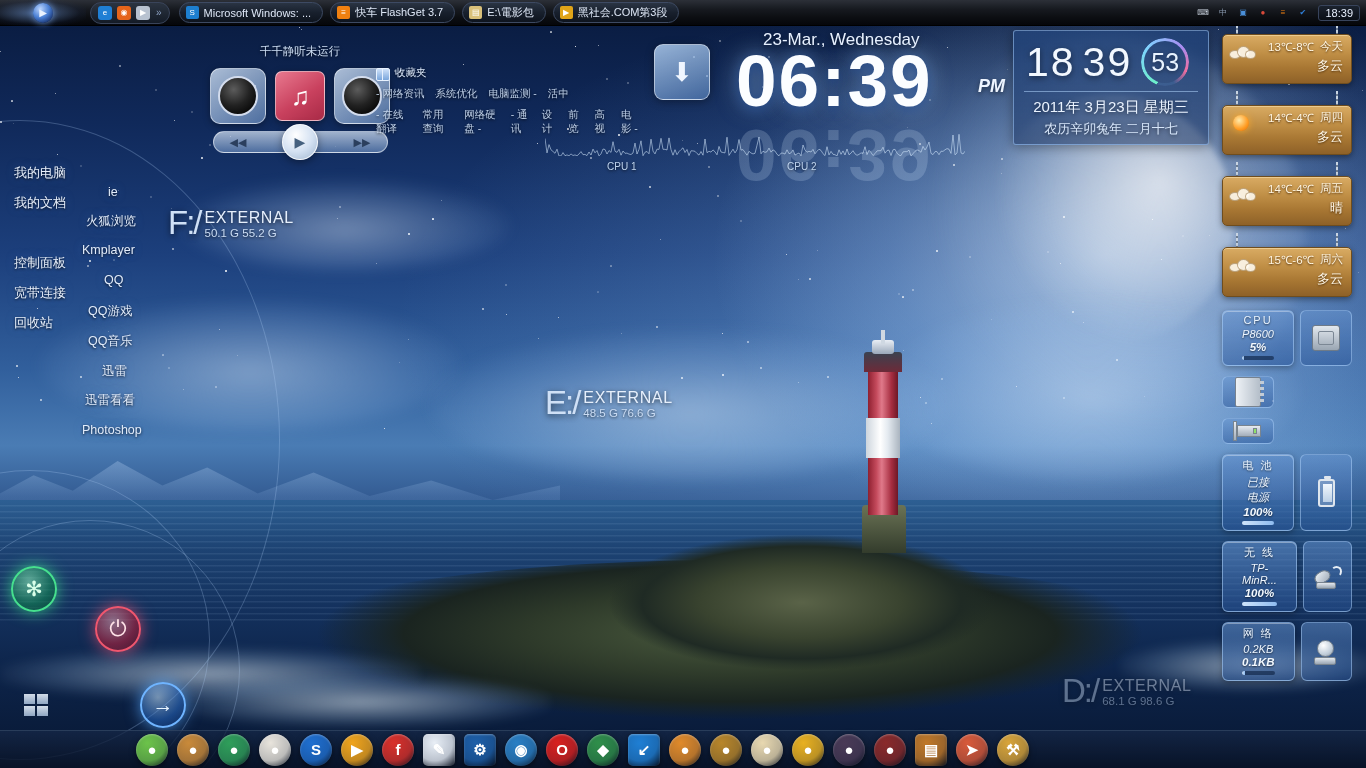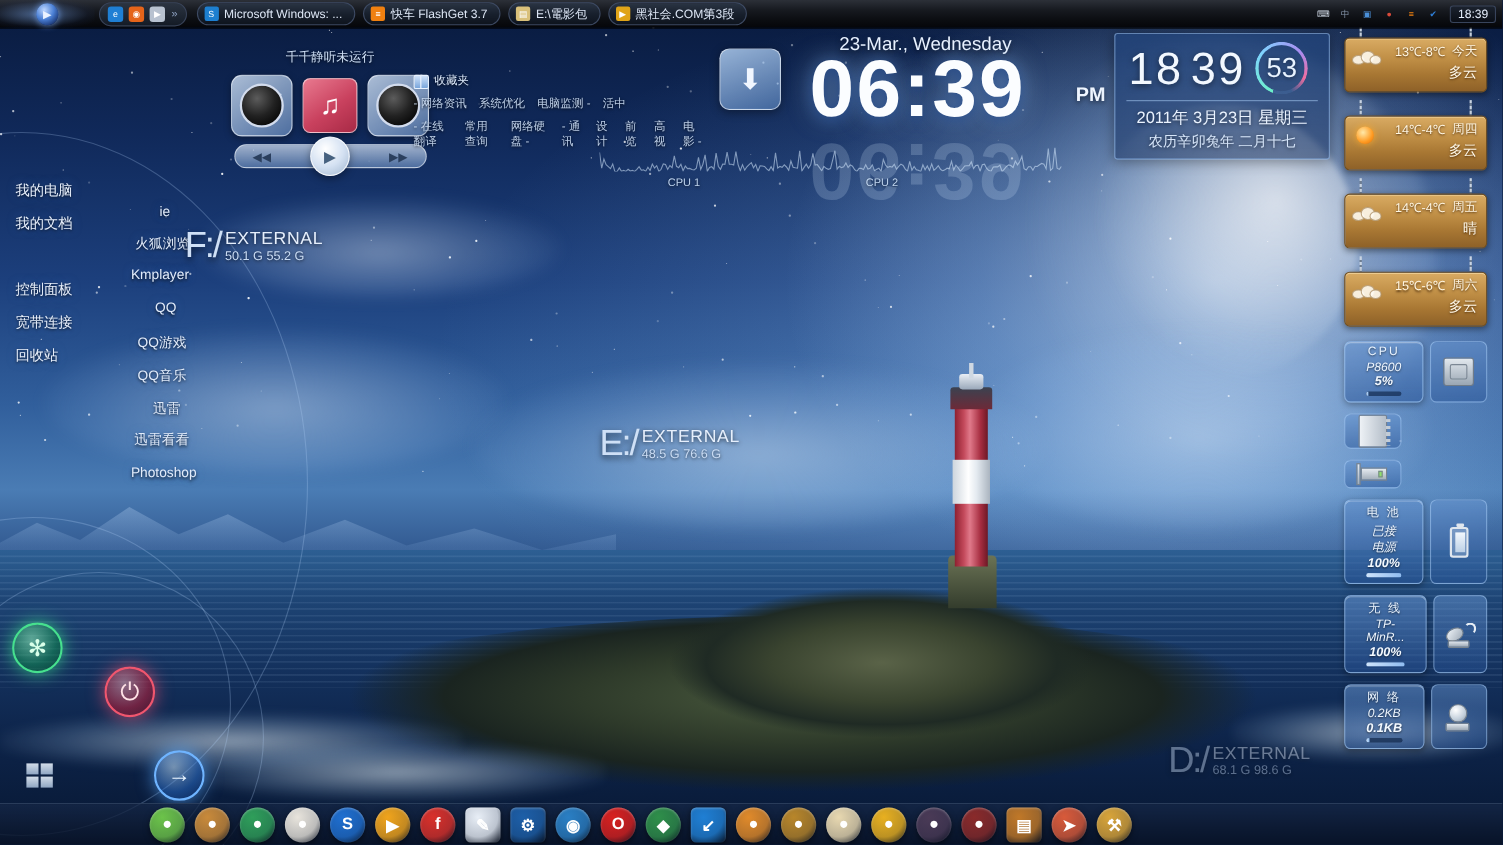--- a/index.html
+++ b/index.html
@@ -129,21 +129,21 @@
 
   
   .dk-label {
     position:absolute; color:#e8f0fc; font-size:13px;
     text-shadow:0 1px 3px rgba(0,0,0,.85), 0 0 9px rgba(60,110,190,.65);
     white-space:nowrap; z-index:20;
   }
   .launch-label {
     position:absolute; color:#e2ecfb; font-size:12.5px;
     text-shadow:0 1px 3px rgba(0,0,0,.8), 0 0 8px rgba(70,120,200,.6);
-    white-space:nowrap; z-index:20;margin-left:37px;
+    white-space:nowrap; z-index:20;
   }
   .arc {
     position:absolute; border:1px solid rgba(180,212,250,.26);
     border-radius:50%; z-index:10;
   }
 
   
   #music { position:absolute; left:185px; top:42px; width:230px; z-index:30; }
   .mp-title {
     text-align:center; font-style:italic; font-weight:bold; font-size:19px;
@@ -217,21 +217,21 @@
     position:absolute; left:115px; top:0; font-size:17px; color:#e9f2ff;
     text-shadow:0 2px 5px rgba(0,0,0,.55); white-space:nowrap;
   }
   .bc-time {
     position:absolute; left:88px; top:16px; font-size:73px; font-weight:bold;
     color:#fbfdff; letter-spacing:2px; line-height:.96;
     text-shadow:0 3px 12px rgba(30,70,140,.85), 0 0 22px rgba(190,225,255,.55);
   }
   .bc-pm {
     position:absolute; left:330px; top:46px; font-size:18px; font-weight:bold;
-    color:#eef5ff; text-shadow:0 2px 5px rgba(0,0,0,.5);
+    color:#eef5ff; text-shadow:0 2px 5px rgba(0,0,0,.5);font-style:italic;
   }
   .bc-refl {
     position:absolute; left:88px; top:90px; font-size:73px; font-weight:bold;
     color:rgba(215,235,255,.20); letter-spacing:2px; line-height:.96;
     transform:scaleY(-1);
   }
 
   
   #cpumeters { position:absolute; left:545px; top:120px; width:420px; height:52px; z-index:25; }
   .cpu-wave { position:absolute; bottom:16px; left:0; width:100%; height:34px; }

